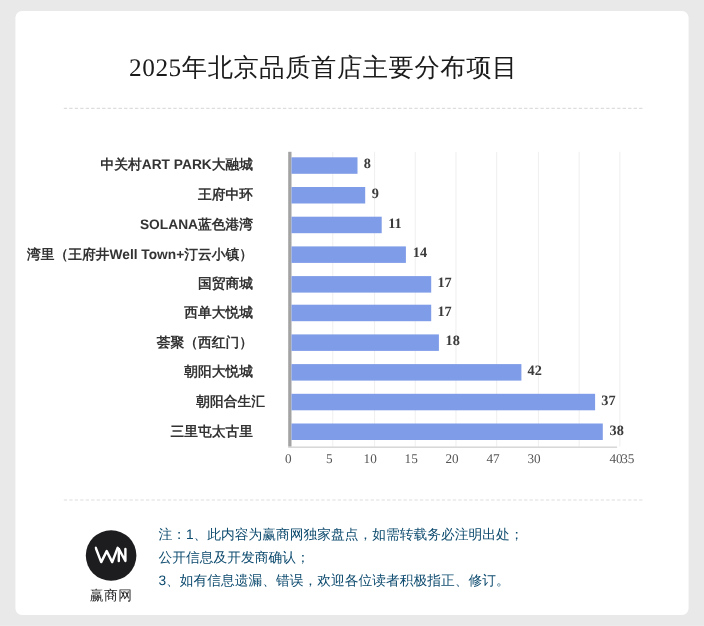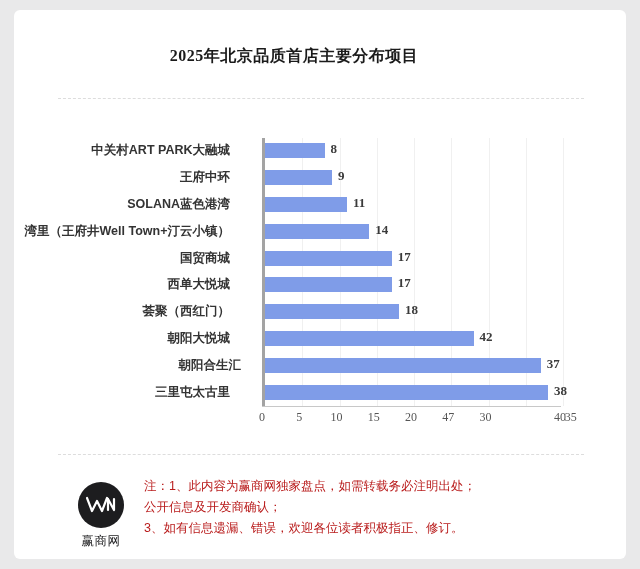--- a/index.html
+++ b/index.html
@@ -22,22 +22,22 @@
     background: #ffffff;
     border-radius: 6px;
     box-sizing: border-box;
   }
   .title {
     position: absolute;
     left: 0;
     top: 36px;
     width: 560px;
     text-align: center;
-    font-size: 16px;
-    font-weight: bold;
+    font-size: 23px;
+    font-weight: normal;
     color: #1b1b1b;
     letter-spacing: 0.5px;
     font-family: "Liberation Serif", serif;
   }
   .divider {
     position: absolute;
     height: 0;
     border-top: 1px dashed #dddddd;
     left: 44px;
     width: 526px;
@@ -150,21 +150,21 @@
     font-size: 12.5px;
     color: #1d1d1f;
     letter-spacing: 0.5px;
   }
   .notes {
     flex: 1;
     padding-top: 4px;
   }
   .note-line {
     font-size: 12.5px;
-    color: #b91c1c;
+    color: #0c4a6e;
     line-height: 21px;
     white-space: nowrap;
   }
 </style>
 </head>
 <body>
 
 <div class="card">
 
   <div class="title">2025年北京品质首店主要分布项目</div>

